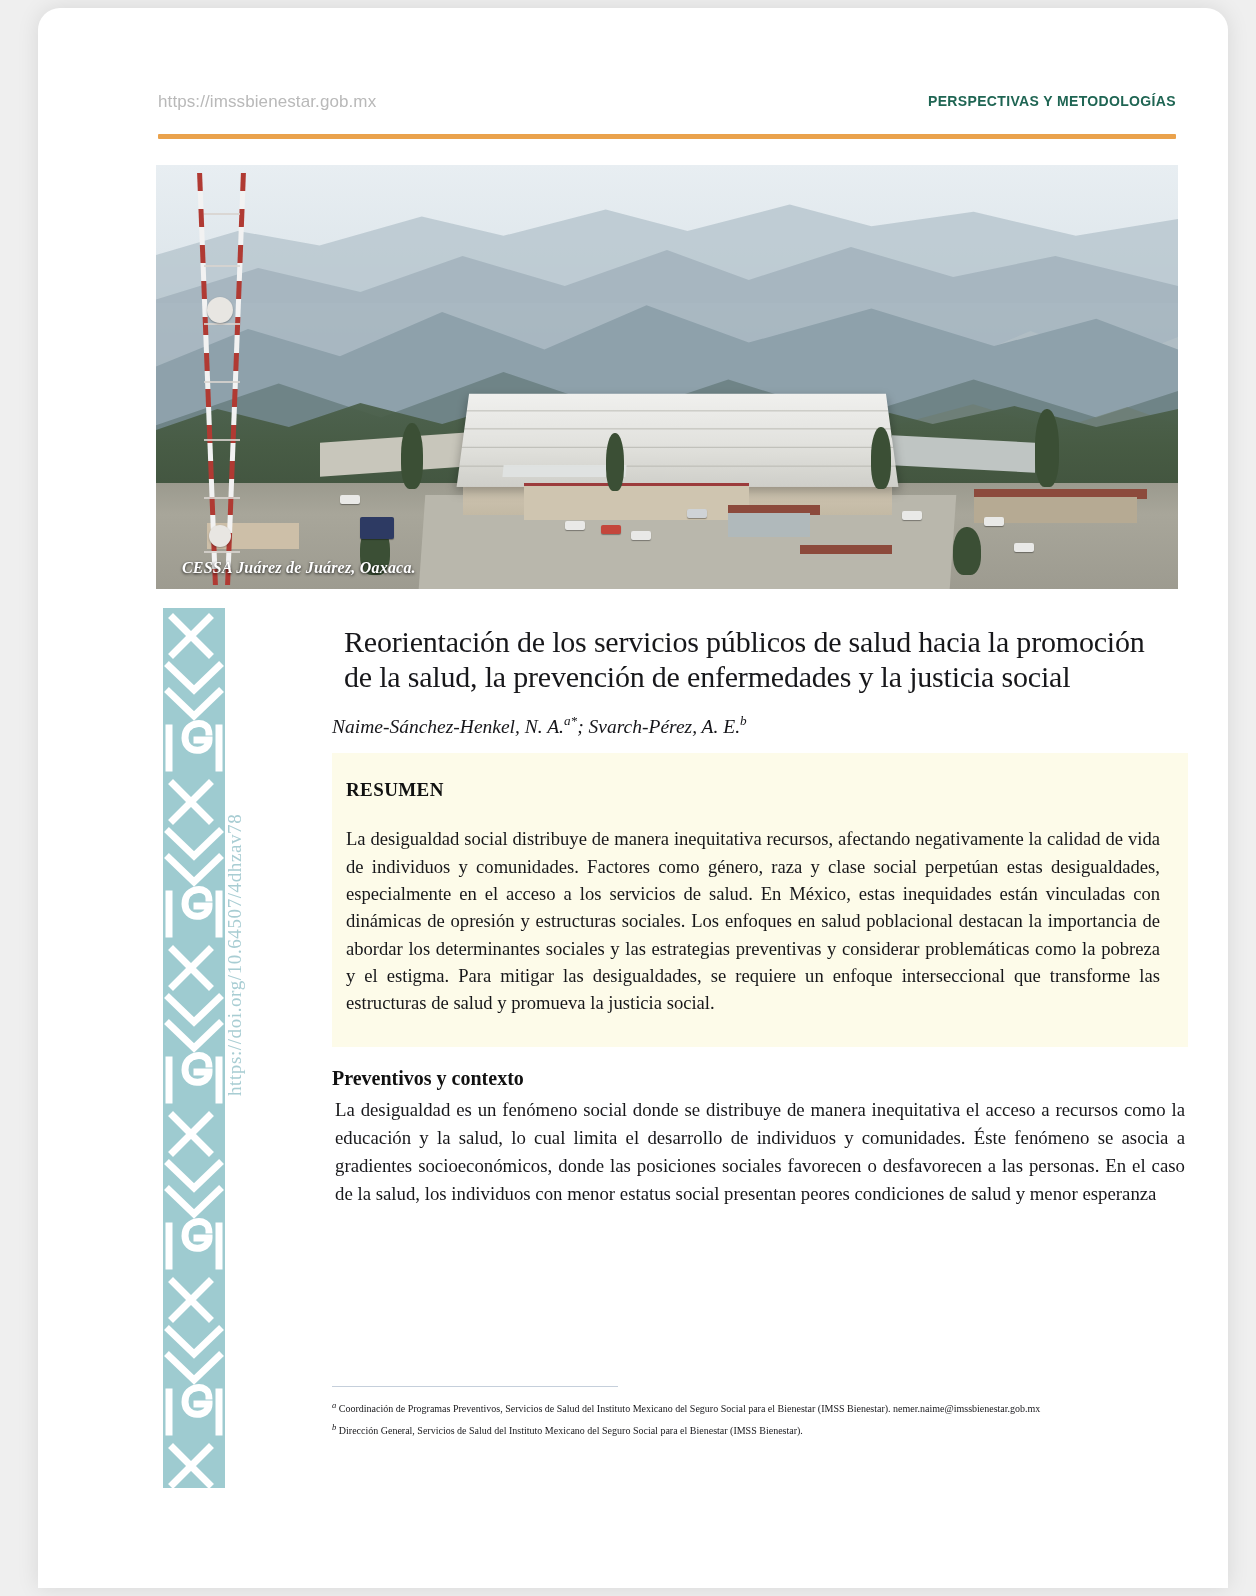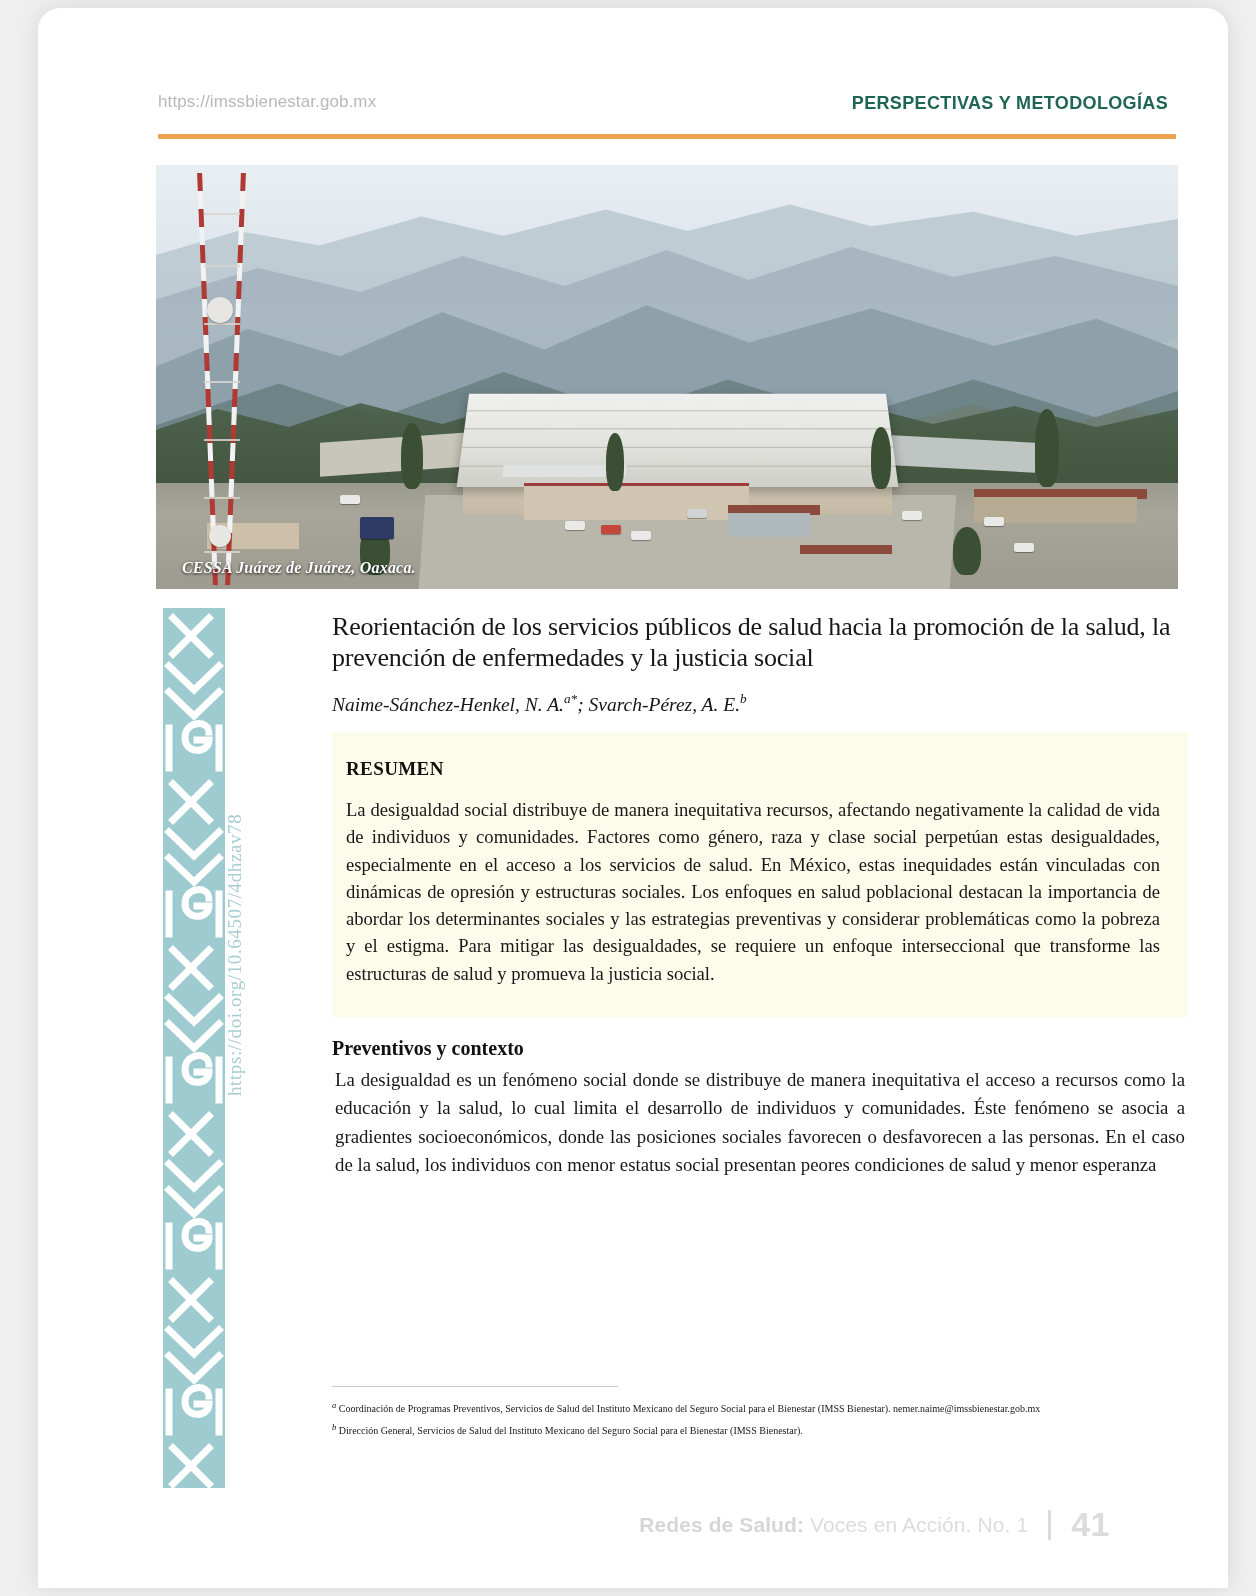--- a/index.html
+++ b/index.html
@@ -21,23 +21,23 @@
   }
 
   
   .runhead{position:absolute;left:120px;top:84px;width:1018px;height:30px;}
   .runhead .url{
     position:absolute;left:0;top:0;
     font-family:"Liberation Sans", sans-serif;
     font-size:17px;color:#b9b9b9;letter-spacing:.1px;
   }
   .runhead .section{
-    position:absolute;right:8px;top:1px;
+    position:absolute;right:0;top:1px;
     font-family:"Liberation Sans", sans-serif;
-    font-size:18px;font-weight:bold;color:#1f6553;letter-spacing:.35px;
+    font-size:14px;font-weight:bold;color:#1f6553;letter-spacing:.35px;
   }
   .rule-orange{
     position:absolute;left:120px;top:126px;width:1018px;height:5px;
     background:#eaa24c;border-radius:1px;
   }
 
   
   .photo{
     position:absolute;left:118px;top:157px;width:1022px;height:424px;
     overflow:hidden;background:#9fb0bb;
@@ -139,35 +139,35 @@
   .doi{
     position:absolute;left:186px;top:1088px;
     transform:rotate(-90deg);transform-origin:left top;
     font-family:"Liberation Serif", serif;
     font-size:19px;color:#a8cdd3;letter-spacing:.6px;white-space:nowrap;
   }
 
   
   .col{position:absolute;left:294px;top:604px;width:856px;}
   h1.title{
-    margin:0;font-weight:normal;font-size:26px;line-height:1.18;
+    margin:12px;font-weight:normal;font-size:30px;line-height:1.18;
     color:#17171a;letter-spacing:-.2px;
   }
   .authors{
     margin:18px 0 0 0;font-style:italic;font-size:19.5px;color:#16161a;
   }
   .authors sup{font-size:.68em;}
 
   .abstract{
     margin-top:16px;background:#fdfbe9;padding:14px 14px 16px 0;
     padding-left:0;
   }
   .abs-inner{padding:12px 14px 14px 14px;}
   .abs-head{
-    font-weight:bold;font-size:19px;letter-spacing:.4px;color:#111;margin:0 0 16px 0;
+    font-weight:bold;font-size:19px;letter-spacing:.4px;color:#111;margin:0 0 24px 0;
   }
   .abs-p{
     margin:0;font-size:18.6px;line-height:1.47;text-align:justify;color:#17171a;
     hyphens:auto;
   }
   .kw{margin:14px 0 0 0;font-size:18.6px;line-height:1.47;text-align:justify;color:#17171a;}
   .kw b{font-weight:bold;}
 
   h2.sec{
     margin:20px 0 6px 0;font-size:20px;font-weight:bold;color:#111;
@@ -337,22 +337,15 @@
       <p class="fn">
         <span class="mk">a</span>
         <span class="cont">Coordinación de Programas Preventivos, Servicios de Salud del Instituto Mexicano del Seguro Social para el Bienestar (IMSS Bienestar). nemer.naime@imssbienestar.gob.mx</span>
       </p>
       <p class="fn">
         <span class="mk">b</span>
         <span class="cont">Dirección General, Servicios de Salud del Instituto Mexicano del Seguro Social para el Bienestar (IMSS Bienestar).</span>
       </p>
     </div>
 
-    <div class="footer">
-      <div class="foot-txt">
-        <b>Redes de Salud:</b><span> Voces en Acción. No. 1</span>
-      </div>
-      <div class="foot-bar"></div>
-      <div class="foot-num">41</div>
-    </div>
 
   </div>
 </div>
 
 </body></html>

